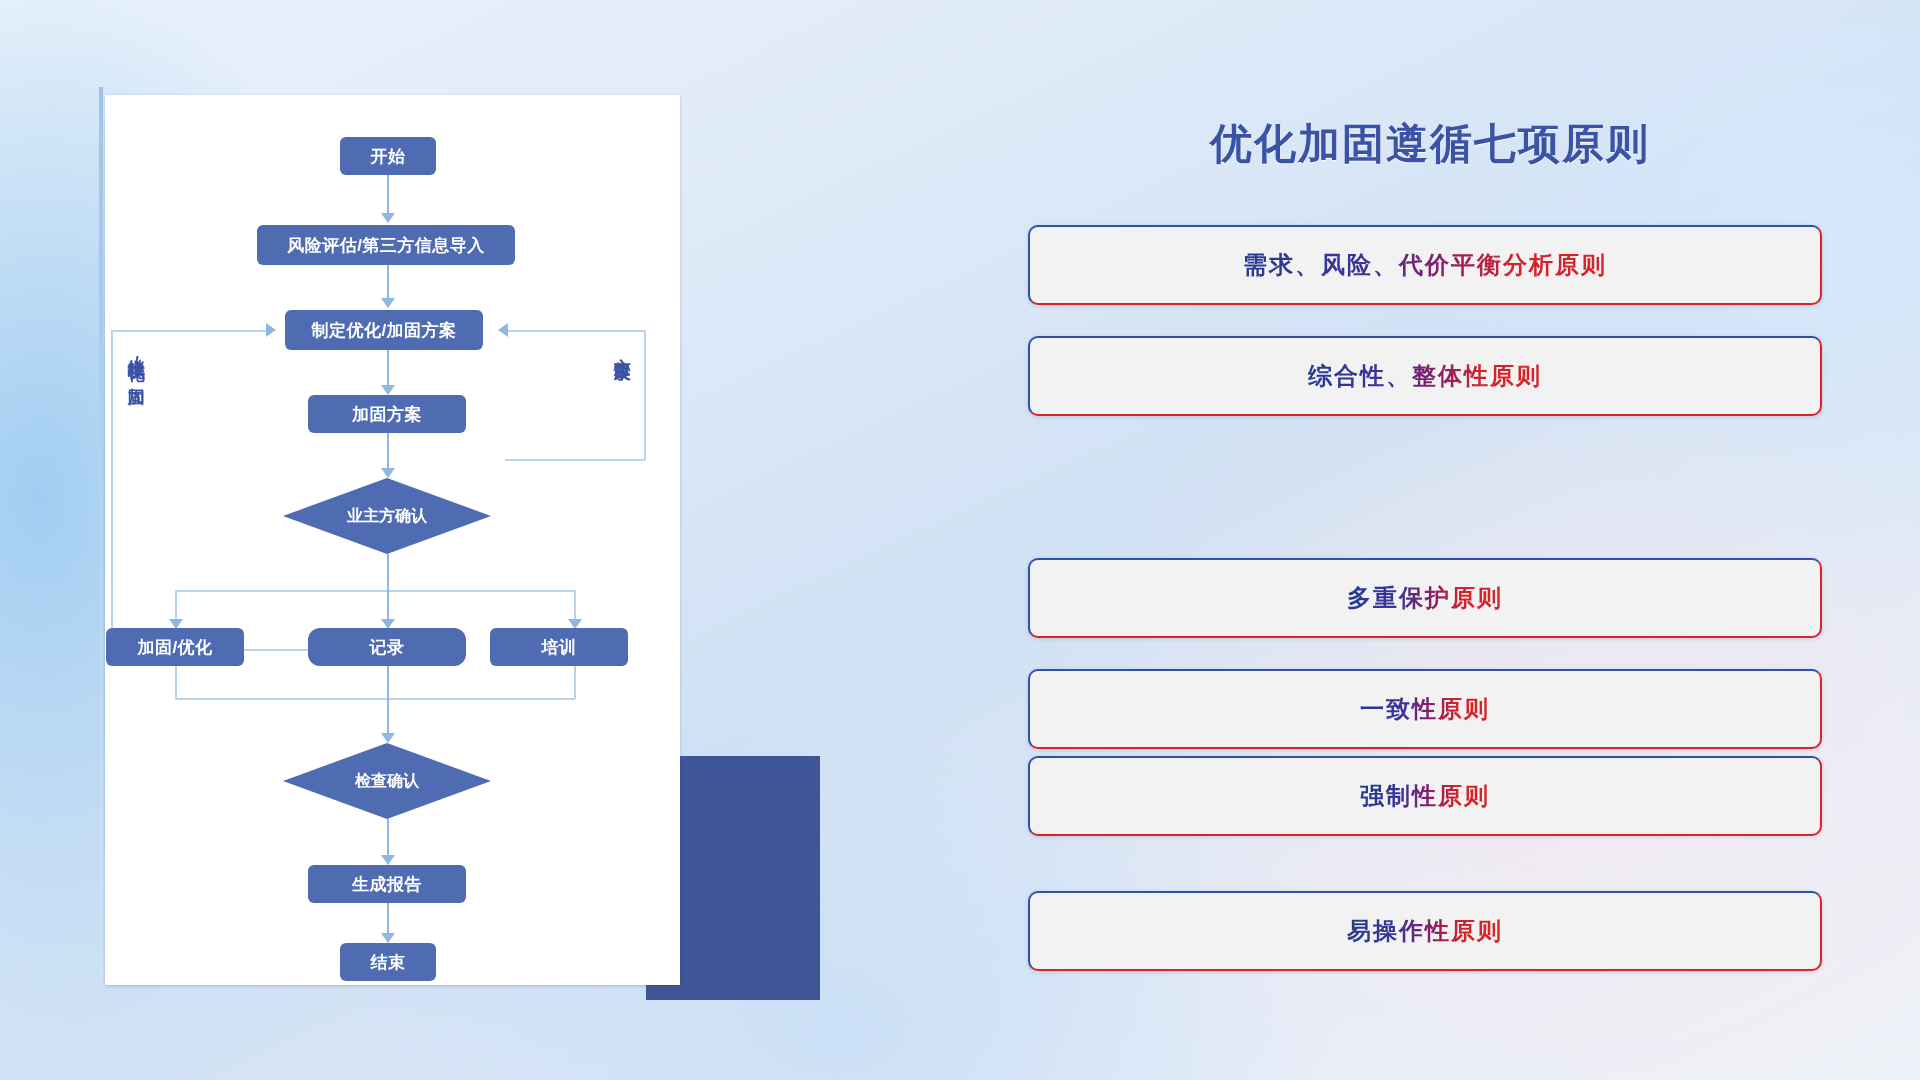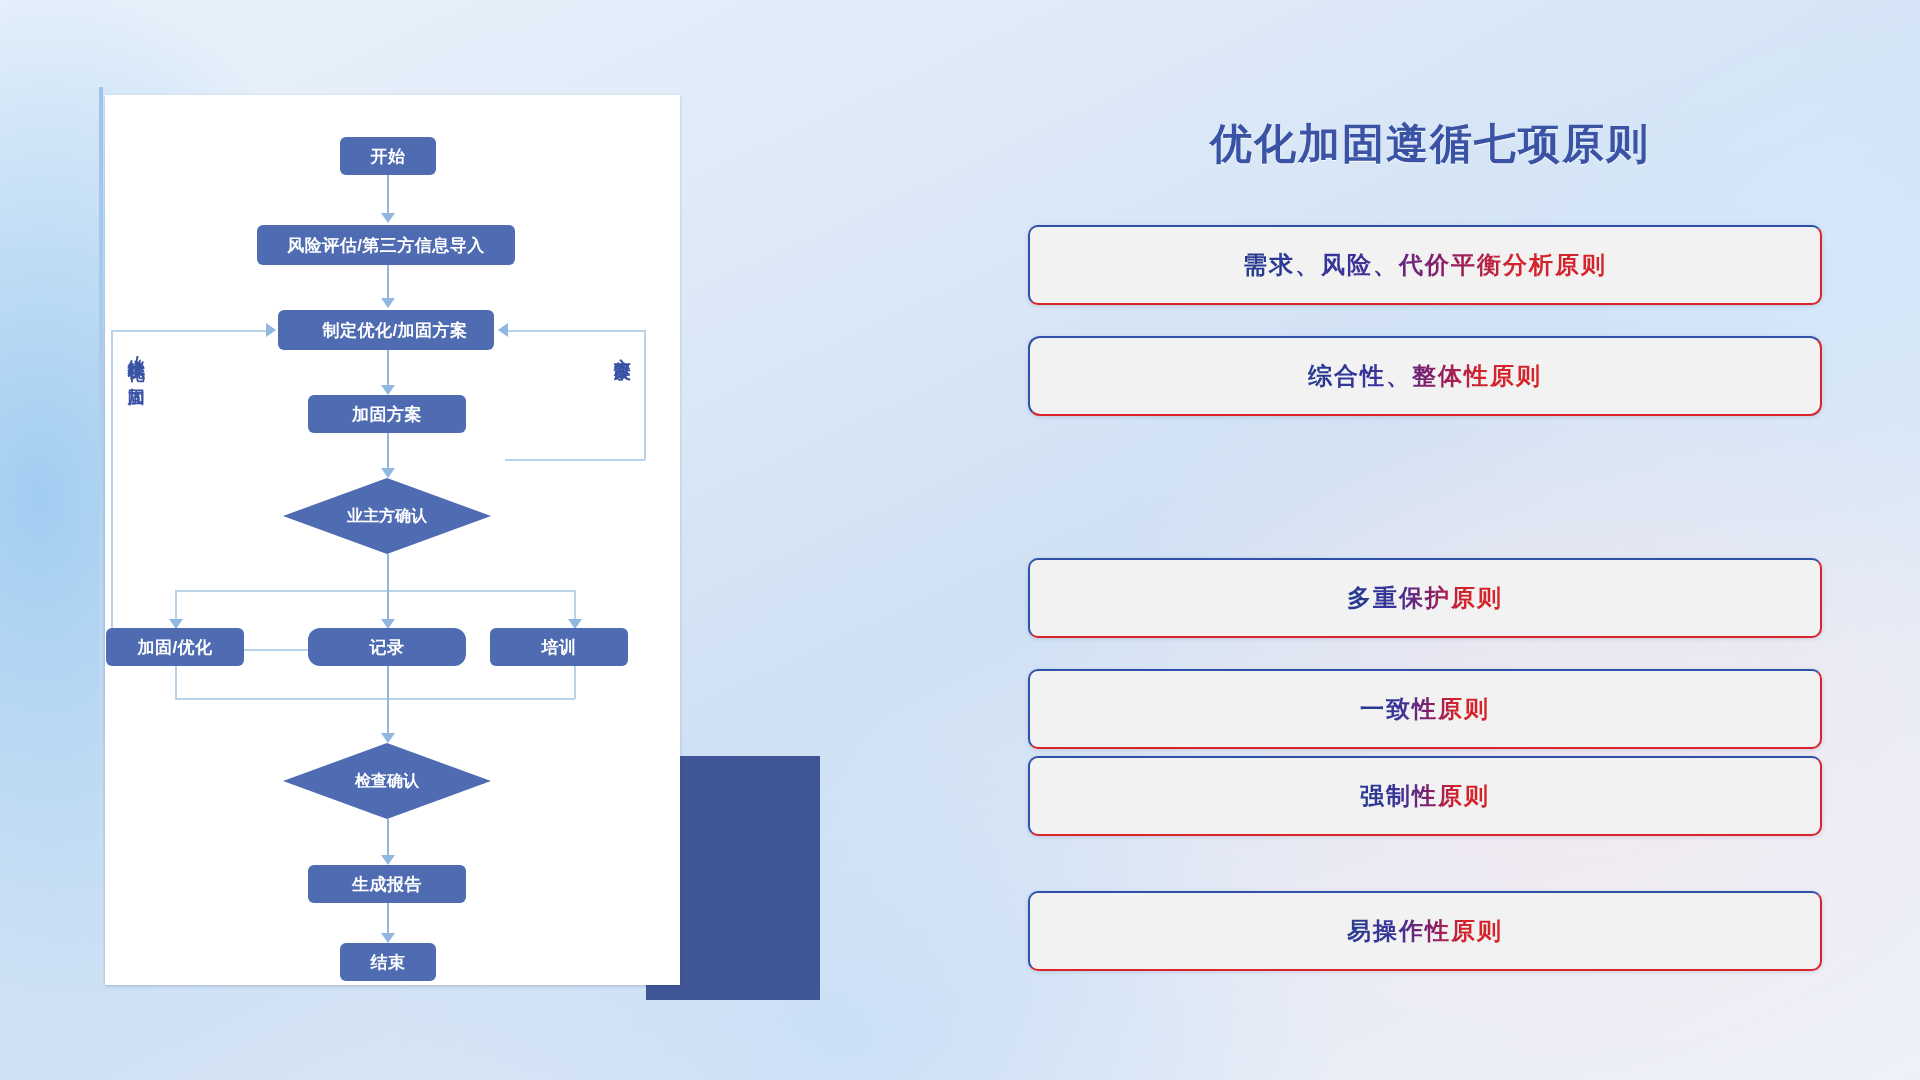--- a/index.html
+++ b/index.html
@@ -85,21 +85,21 @@
 <div id="flow-card">
 
   <div class="node" style="left:235px;top:42px;width:96px;height:38px;">开始</div>
   <div class="ln lnv" style="left:282px;top:80px;height:40px;"></div>
   <div class="arw arw-d" style="left:276px;top:118px;"></div>
 
   <div class="node" style="left:152px;top:130px;width:258px;height:40px;">风险评估/第三方信息导入</div>
   <div class="ln lnv" style="left:282px;top:170px;height:35px;"></div>
   <div class="arw arw-d" style="left:276px;top:203px;"></div>
 
-  <div class="node" style="left:173px;top:215px;width:198px;height:40px;padding-left:18px;">制定优化/加固方案</div>
+  <div class="node" style="left:180px;top:215px;width:198px;height:40px;">制定优化/加固方案</div>
 
   <div class="ln lnv lnpale" style="left:6px;top:235px;height:320px;"></div>
   <div class="ln lnh lnpale" style="left:6px;top:235px;width:155px;"></div>
   <div class="arw arw-r" style="left:161px;top:228px;"></div>
   <div class="ln lnh lnpale" style="left:6px;top:554px;width:220px;"></div>
 
   <div class="ln lnh lnpale" style="left:403px;top:235px;width:137px;"></div>
   <div class="arw arw-l" style="left:393px;top:228px;"></div>
   <div class="ln lnv lnpale" style="left:539px;top:235px;height:130px;"></div>
   <div class="ln lnh lnpale" style="left:400px;top:364px;width:140px;"></div>
@@ -144,21 +144,21 @@
   <div class="arw arw-d" style="left:276px;top:838px;"></div>
   <div class="node" style="left:235px;top:848px;width:96px;height:38px;">结束</div>
 </div>
 
 <div id="right-panel">
   <div id="panel-title">优化加固遵循七项原则</div>
 
   <div class="pcard" style="top:125px;">
     <span class="pcard-text">需求、风险、代价平衡分析原则</span>
   </div>
-  <div class="pcard" style="top:236px;border-radius:12px;">
+  <div class="pcard" style="top:236px;">
     <span class="pcard-text">综合性、整体性原则</span>
   </div>
   <div class="pcard" style="top:458px;">
     <span class="pcard-text">多重保护原则</span>
   </div>
   <div class="pcard" style="top:569px;">
     <span class="pcard-text">一致性原则</span>
   </div>
   <div class="pcard" style="top:656px;">
     <span class="pcard-text">强制性原则</span>

